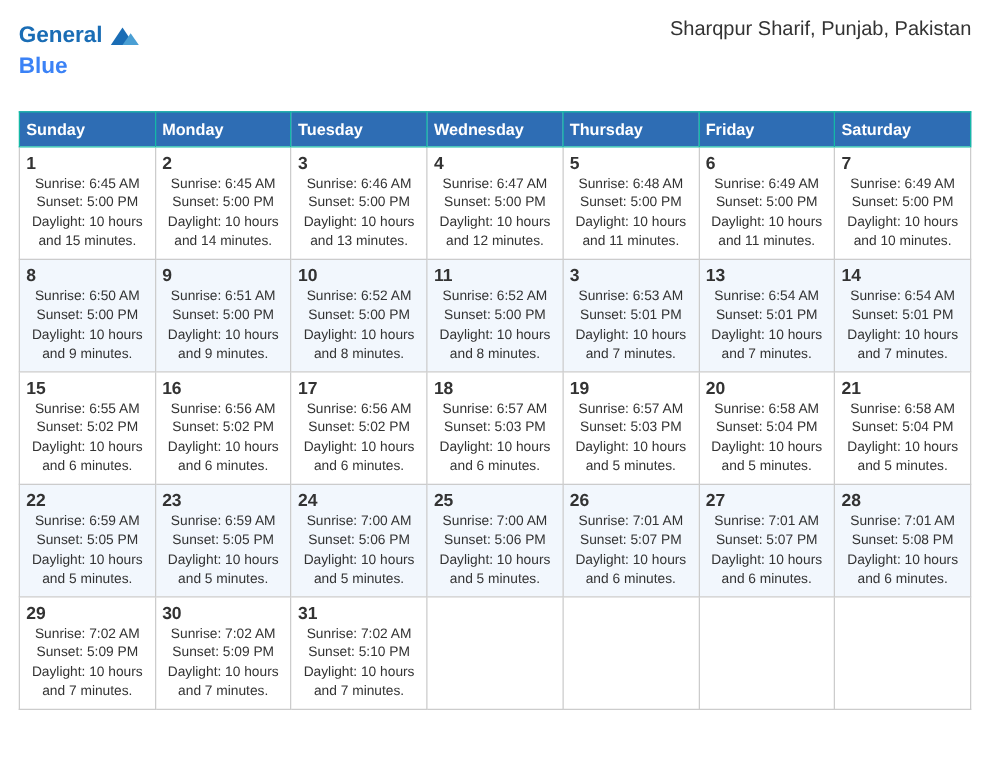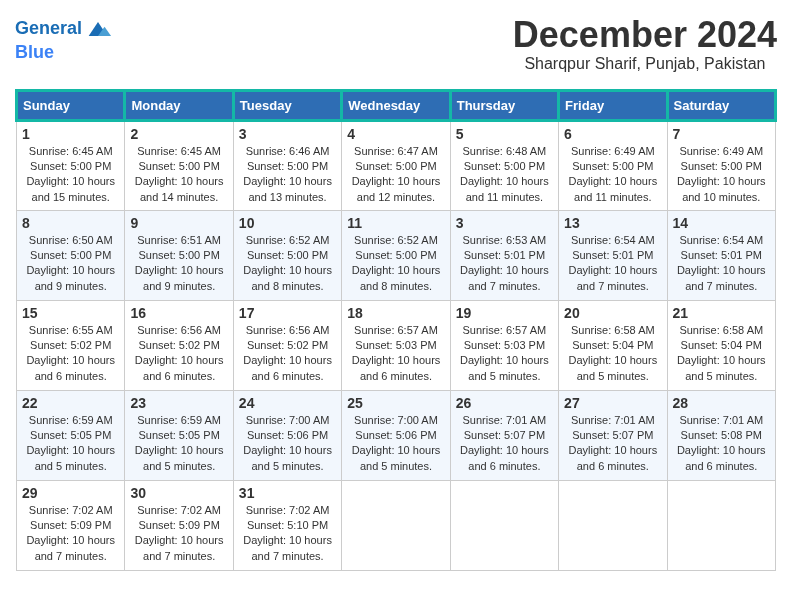--- a/index.html
+++ b/index.html
@@ -7,21 +7,21 @@
       font-family: Arial, sans-serif;
       background: #fff;
       width: 792px;
       min-height: 612px;
       padding: 15px;
     }
     .header {
       display: flex;
       justify-content: space-between;
       align-items: flex-start;
-      margin-bottom: 16px;
+      margin-bottom: 26px;
     }
     .logo {
       display: flex;
       align-items: center;
     }
     .logo-text {
       font-size: 18px;
       font-weight: bold;
       color: #333;
       line-height: 1.1;
@@ -53,21 +53,21 @@
       border-collapse: collapse;
       font-size: 11px;
     }
     th {
       background-color: #2e6db4;
       color: white;
       text-align: left;
       padding: 6px 5px;
       font-size: 13px;
       font-weight: bold;
-      border: 3px solid #14b8a6;
+      border: 1px solid #14b8a6;
     }
     td {
       border: 1px solid #ccc;
       vertical-align: top;
       padding: 4px 5px;
       width: 14.28%;
       min-height: 80px;
       height: 90px;
       color: #333;
     }
@@ -103,21 +103,20 @@
       <div class="logo-text">
         <span>General</span><svg class="logo-icon" viewBox="0 0 30 25" xmlns="http://www.w3.org/2000/svg" style="display:inline;vertical-align:middle;margin-left:2px;">
             <polygon points="5,20 15,5 25,20" fill="#1a6db5"></polygon>
             <polygon points="15,20 22,10 29,20" fill="#4a9fd4"></polygon>
           </svg><br>
         <span style="color:#3b82f6;">Blue</span>
       </div>
     </div>
   </div>
   <div class="title-block">
-    <div class="month-title">December 2024</div>
     <div class="location">Sharqpur Sharif, Punjab, Pakistan</div>
   </div>
 </div>
 
 <table>
   <thead>
     <tr>
     <th>Sunday</th>
         <th>Monday</th>
         <th>Tuesday</th>

